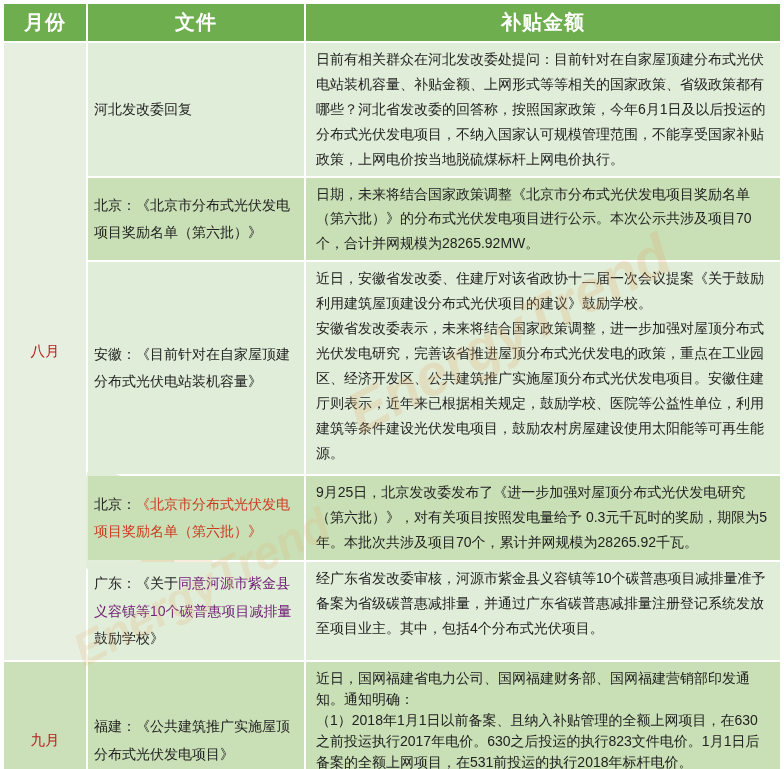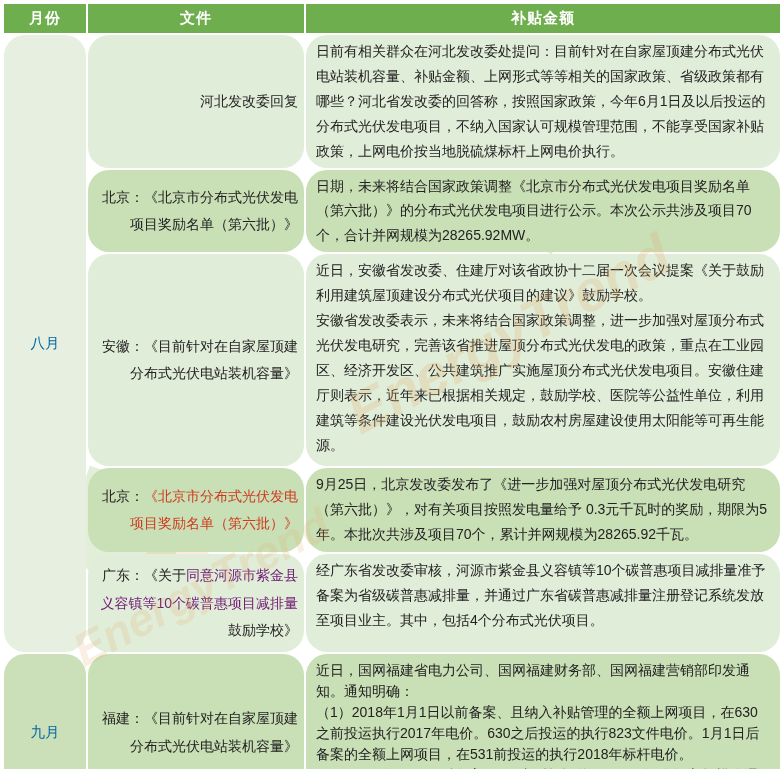--- a/index.html
+++ b/index.html
@@ -1,25 +1,25 @@
 <!DOCTYPE html>
 <html><head>
 <meta charset="utf-8">
 <style>
   html,body{margin:0;padding:0;background:#ffffff;}
   body{width:784px;font-family:"Liberation Sans","DejaVu Sans",sans-serif;}
   .sheet{position:relative;width:780px;padding:2px 2px 12px 2px;background:#ffffff;overflow:hidden;}
   table.policy{border-collapse:separate;border-spacing:2px;width:780px;table-layout:fixed;position:relative;z-index:2;}
   col.c-month{width:82px;}
   col.c-doc{width:216px;}
-  th{background:#6fae4e;color:#ffffff;font-size:15px;font-weight:bold;padding:5px 4px;text-align:center;letter-spacing:1px;}
-  td{vertical-align:middle;color:#222222;border-radius:21px;}
-  td.month{background:#e7efe1;text-align:center;font-size:14.5px;color:#0369a1;}
+  th{background:#6fae4e;color:#ffffff;font-size:20px;font-weight:bold;padding:5px 4px;text-align:center;letter-spacing:1px;}
+  td{vertical-align:middle;color:#222222;}
+  td.month{background:#e7efe1;text-align:center;font-size:14.5px;color:#b91c1c;}
   td.month.dark{background:#cbe0b9;}
-  td.doc{text-align:right;font-size:14px;line-height:1.95;padding:8px 6px;}
+  td.doc{text-align:left;font-size:14px;line-height:1.95;padding:8px 6px;}
   td.summary{font-size:14px;line-height:1.78;padding:4px 10px;text-align:left;vertical-align:top;}
   td.summary p{margin:0;}
   tr.light td.doc, tr.light td.summary{background:#e0edd8;}
   tr.dark td.doc, tr.dark td.summary{background:#c9dfb5;}
   tr.tight td.summary{line-height:1.5;padding-top:6px;}
   .t-red{color:#cd3a1f;}
   .t-green{color:#701a75;}
   
   .wm{position:absolute;z-index:3;pointer-events:none;transform:rotate(-28deg);font-size:58px;font-style:italic;font-weight:bold;color:#e8a96a;opacity:0.22;white-space:nowrap;}
   .wm1{left:330px;top:300px;}
@@ -97,21 +97,21 @@
           <span>广东：《关于</span><span class="t-green">同意河源市紫金县义容镇等10个碳普惠项目减排量</span><span>鼓励学校》</span>
         </td>
         <td class="summary">
           <p>经广东省发改委审核，河源市紫金县义容镇等10个碳普惠项目减排量准予备案为省级碳普惠减排量，并通过广东省碳普惠减排量注册登记系统发放至项目业主。其中，包括4个分布式光伏项目。</p>
         </td>
       </tr>
 
       <tr class="dark tight" style="height:138px;">
         <td class="month dark">九月</td>
         <td class="doc">
-          <span>福建：《目前针对在自家屋顶建分布式光伏电站装机容量》</span>
+          <span>福建：《公共建筑推广实施屋顶分布式光伏发电项目》</span>
         </td>
         <td class="summary">
           <p>近日，国网福建省电力公司、国网福建财务部、国网福建营销部印发通知。通知明确：</p>
           <p>（1）2018年1月1日以前备案、且纳入补贴管理的全额上网项目，在630之前投运执行2017年电价。630之后投运的执行823文件电价。1月1日后备案的全额上网项目，在531前投运的执行2018年标杆电价。</p>
           <p>（2）2018年1月1日后备案，630之后投运的项目、且没有纳入规模管理的项目，不再纳入中央补贴。</p>
         </td>
       </tr>
     </tbody>
   </table>
 </div>

